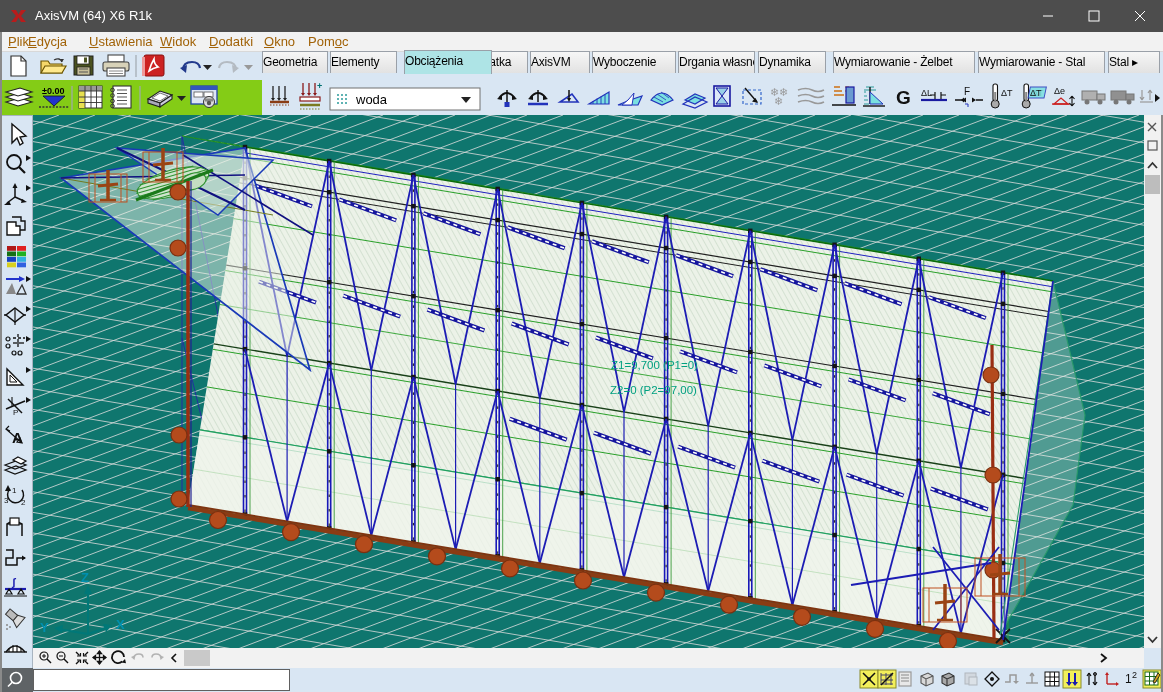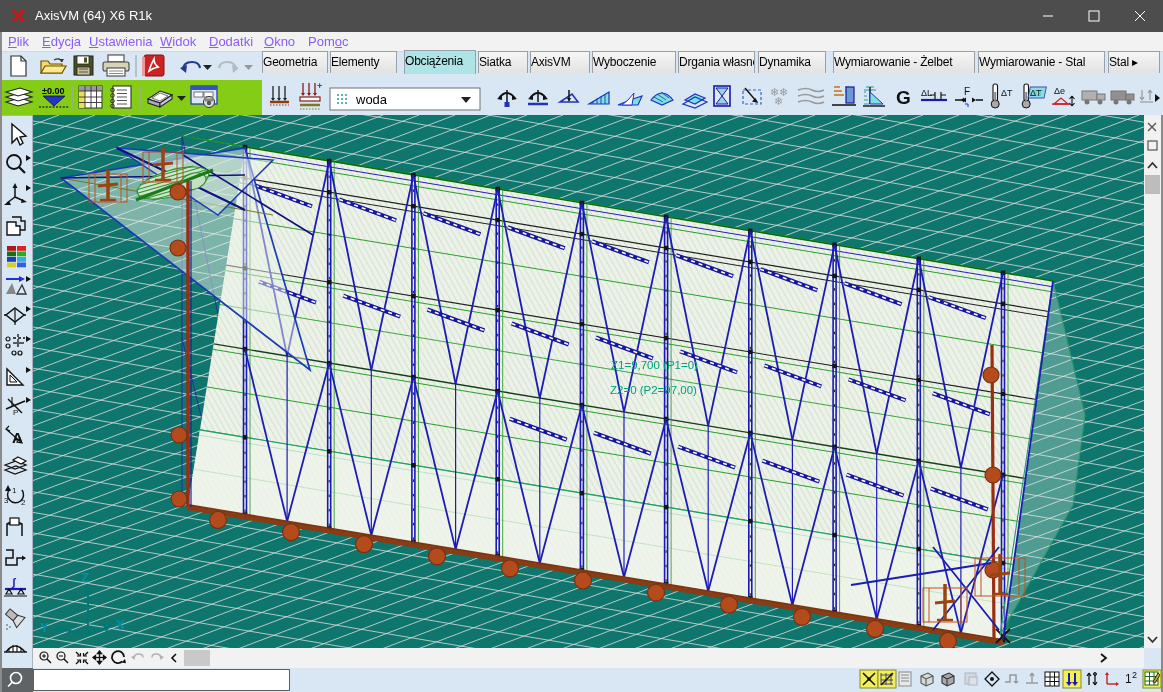--- a/index.html
+++ b/index.html
@@ -1,21 +1,21 @@
 <!DOCTYPE html>
 <html><head><meta charset="utf-8"><style>
 *{margin:0;padding:0;box-sizing:border-box}
 html,body{width:1163px;height:692px}
 body{font-family:"Liberation Sans",sans-serif;overflow:hidden;background:#d9e6f3;position:relative}
 #titlebar{position:absolute;left:0;top:0;width:1163px;height:41px;background:#4d4d4d}
 #title-text{position:absolute;left:35px;top:8px;font-size:13px;color:#fff}
 #logo{position:absolute;left:10px;top:8px}
 .wbtn{position:absolute;top:0;width:46px;height:32px;color:#fff;font-size:14px;text-align:center;line-height:30px;font-weight:400}
 #menubar{position:absolute;left:0;top:32px;width:1163px;height:20px;background:#f2f2f2;border-bottom:1px solid #d8d8d8}
-.mi{position:absolute;top:2px;font-size:13px;color:#8b5cf6}
+.mi{position:absolute;top:2px;font-size:13px;color:#a16207}
 #toolrow1{position:absolute;left:0;top:52px;width:262px;height:28px;background:#d9e6f3}
 #toolrow2{position:absolute;left:0;top:80px;width:262px;height:35px;background:#84cc16}
 #tabbar{position:absolute;left:262px;top:50px;width:901px;height:23px}
 .tab{position:absolute;top:51px;height:22px;border:1px solid #9aa0a8;border-bottom:none;font-size:12px;letter-spacing:-0.2px;text-align:left;line-height:21px;color:#000;background:linear-gradient(#f6f6f6,#e2e2e2);white-space:nowrap;overflow:hidden}
 .tab.sel{background:#aee4e6;top:50px;height:24px;z-index:2}
 #loadbar{position:absolute;left:262px;top:80px;width:901px;height:35px;background:#d9e6f3}
 #leftbar{position:absolute;left:0;top:115px;width:33px;height:553px;background:#d9e6f3;border-right:1px solid #a8b4c0;border-top:1px solid #a8b4c0}
 #viewport{position:absolute;left:33px;top:115px;width:1111px;height:533px;background:#0f766e;overflow:hidden}
 #vscroll{position:absolute;left:1144px;top:115px;width:17px;height:533px}
 #rightedge{position:absolute;left:1161px;top:115px;width:2px;height:577px;background:#8a8a8a}
@@ -36,21 +36,21 @@
       </svg></div>
  <div class="wbtn" style="right:46px"><svg width="46" height="32">
         <rect x="18" y="11" width="10" height="10" fill="none" stroke="#fff" stroke-width="1"></rect>
       </svg></div>
  <div class="wbtn" style="right:0"><svg width="46" height="32">
         <path d="M18 11 l10 10 M28 11 l-10 10" stroke="#fff" stroke-width="1"></path>
       </svg></div>
 </div>
 <div id="menubar">
     <div class="mi" style="left:8px"><u>P</u>lik</div>
-    <div class="mi" style="left:42px"><u>E</u>dycja</div>
+    <div class="mi" style="left:28px"><u>E</u>dycja</div>
     <div class="mi" style="left:89px"><u>U</u>stawienia</div>
     <div class="mi" style="left:160px"><u>W</u>idok</div>
     <div class="mi" style="left:209px"><u>D</u>odatki</div>
     <div class="mi" style="left:264px"><u>O</u>kno</div>
     <div class="mi" style="left:308px">Pom<u>o</u>c</div>
   </div>
 <div id="toolrow1"><svg width="260" height="28" xmlns="http://www.w3.org/2000/svg">
       <g transform="translate(10,3)">
         <path d="M1 1 L11 1 L16 6 L16 21 L1 21 Z" fill="#fff" stroke="#333" stroke-width="1.2"></path>
         <path d="M11 1 L11 6 L16 6" fill="none" stroke="#333" stroke-width="1.2"></path>
@@ -89,21 +89,21 @@
       <path d="M203 13 l9 0 l-4.5 5 z" fill="#222"></path>
       <g transform="translate(219,8)" opacity="0.45">
         <path d="M17 10 q0 -8 -9 -8 q-7 0 -8 6" fill="none" stroke="#888" stroke-width="2.2"></path>
         <path d="M20 8 l-7 -3 l1 8 z" fill="#888"></path>
       </g>
       <path d="M244 13 l9 0 l-4.5 5 z" fill="#999"></path>
     </svg></div>
 <div id="tabbar"></div>
 <div class="tab" style="left:262px;width:66px">Geometria</div>
 <div class="tab" style="left:330px;width:67px">Elementy</div>
-<div class="tab sel" style="left:404px;width:72px">Obciążenia</div>
+<div class="tab sel" style="left:404px;width:88px">Obciążenia</div>
 <div class="tab" style="left:478px;width:50px">Siatka</div>
 <div class="tab" style="left:530px;width:60px">AxisVM</div>
 <div class="tab" style="left:592px;width:84px">Wyboczenie</div>
 <div class="tab" style="left:678px;width:77px">Drgania własne</div>
 <div class="tab" style="left:758px;width:68px">Dynamika</div>
 <div class="tab" style="left:833px;width:142px">Wymiarowanie - Żelbet</div>
 <div class="tab" style="left:978px;width:127px">Wymiarowanie - Stal</div>
 <div class="tab" style="left:1108px;width:52px">Stal ▸</div>
 <div id="toolrow2"><svg width="260" height="35" xmlns="http://www.w3.org/2000/svg">
       <g transform="translate(6,8)">

